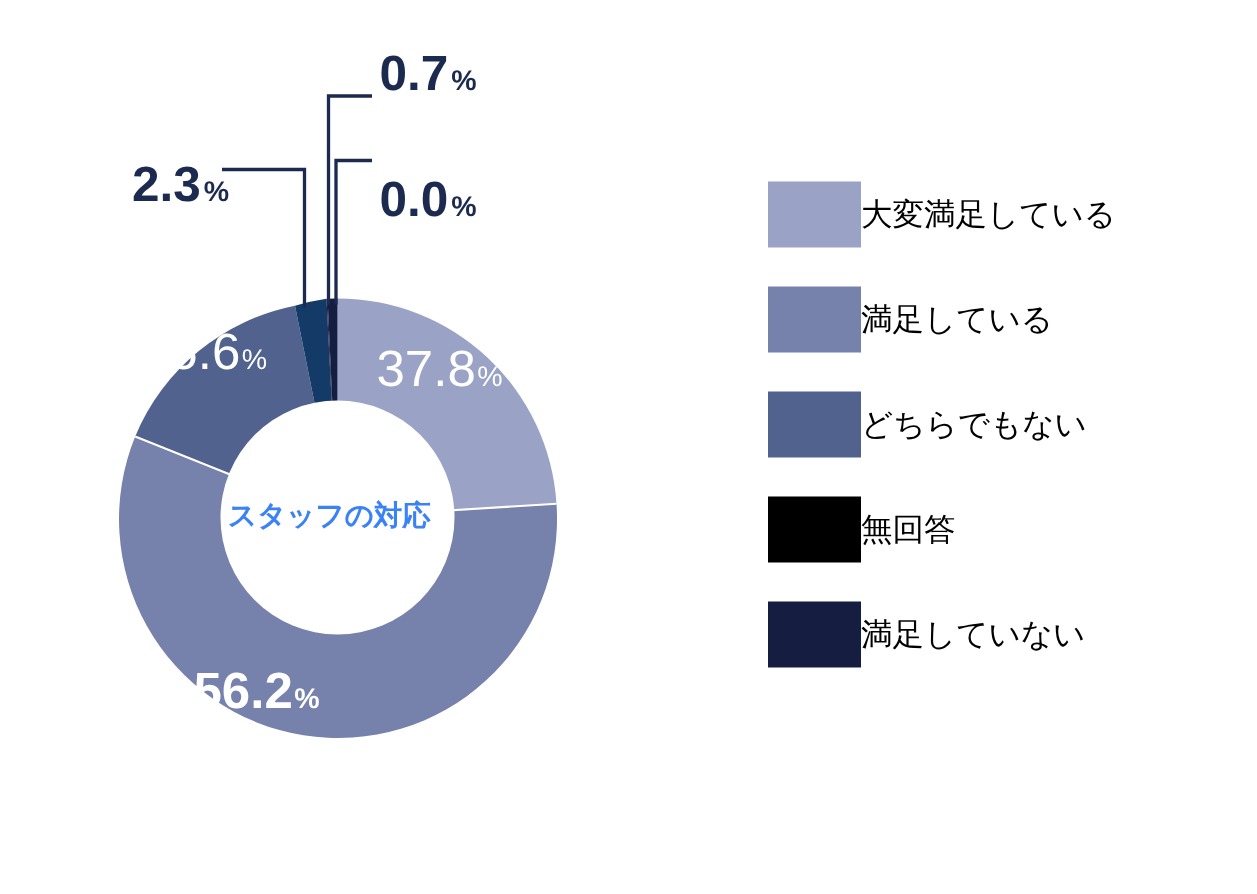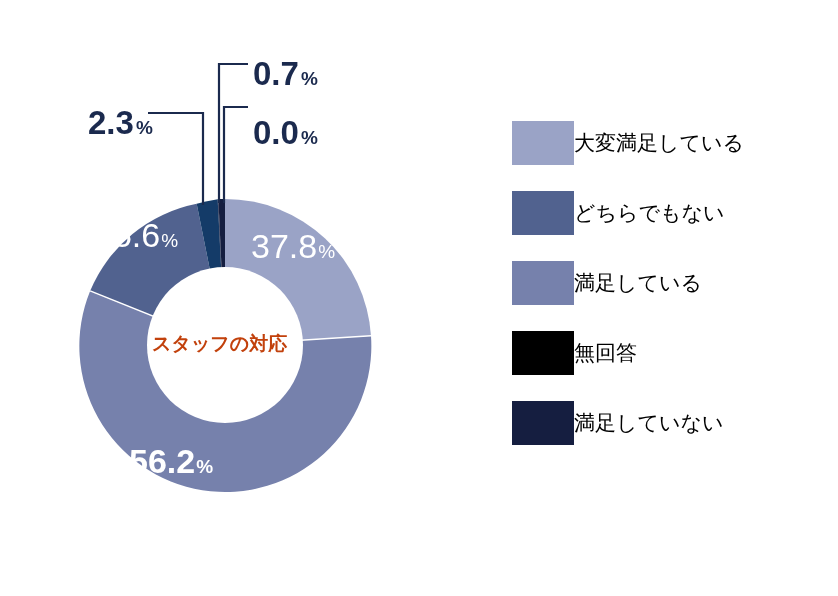--- a/index.html
+++ b/index.html
@@ -65,21 +65,21 @@
   .callout-label .num {
     font-size: 33px;
   }
   .callout-label .pct {
     font-size: 19px;
     margin-left: 2px;
   }
 
   .center-label {
     position: absolute;
-    color: #c2410c;
+    color: #3b82f6;
     font-size: 19px;
     font-weight: 700;
     white-space: nowrap;
     letter-spacing: 0px;
   }
 
   
   .legend {
     position: absolute;
     left: 512px;
@@ -145,46 +145,46 @@
     </div>
 
     <div class="slice-label" style="left:94px; top:216px;">
       <span class="num">15.6</span><span class="pct">%</span>
     </div>
 
     <div class="callout-label" style="left:88px; top:104px;">
       <span class="num">2.3</span><span class="pct">%</span>
     </div>
 
-    <div class="callout-label" style="left:253px; top:55px;">
+    <div class="callout-label" style="left:253px; top:30px;">
       <span class="num">0.7</span><span class="pct">%</span>
     </div>
 
     <div class="callout-label" style="left:253px; top:88px;margin-top:26px;">
       <span class="num">0.0</span><span class="pct">%</span>
     </div>
 
     <div class="center-label" style="left:152px; top:331px;">スタッフの対応</div>
   </div>
 
   <div class="legend">
 
     <div class="legend-row">
       <div class="legend-swatch" style="background:#9AA3C6;"></div>
       <div class="legend-text">大変満足している</div>
     </div>
 
     <div class="legend-row">
-      <div class="legend-swatch" style="background:#51628F;"></div>
-      <div class="legend-text">どちらでもない</div>
+      <div class="legend-swatch" style="background:#7681AC;"></div>
+      <div class="legend-text">満足している</div>
     </div>
 
     <div class="legend-row">
-      <div class="legend-swatch" style="background:#7681AC;"></div>
-      <div class="legend-text">満足している</div>
+      <div class="legend-swatch" style="background:#51628F;"></div>
+      <div class="legend-text">どちらでもない</div>
     </div>
 
 
     <div class="legend-row">
       <div class="legend-swatch" style="background:#000000;"></div>
       <div class="legend-text">無回答</div>
     </div>
 
     <div class="legend-row">
       <div class="legend-swatch" style="background:#151E40;"></div>

